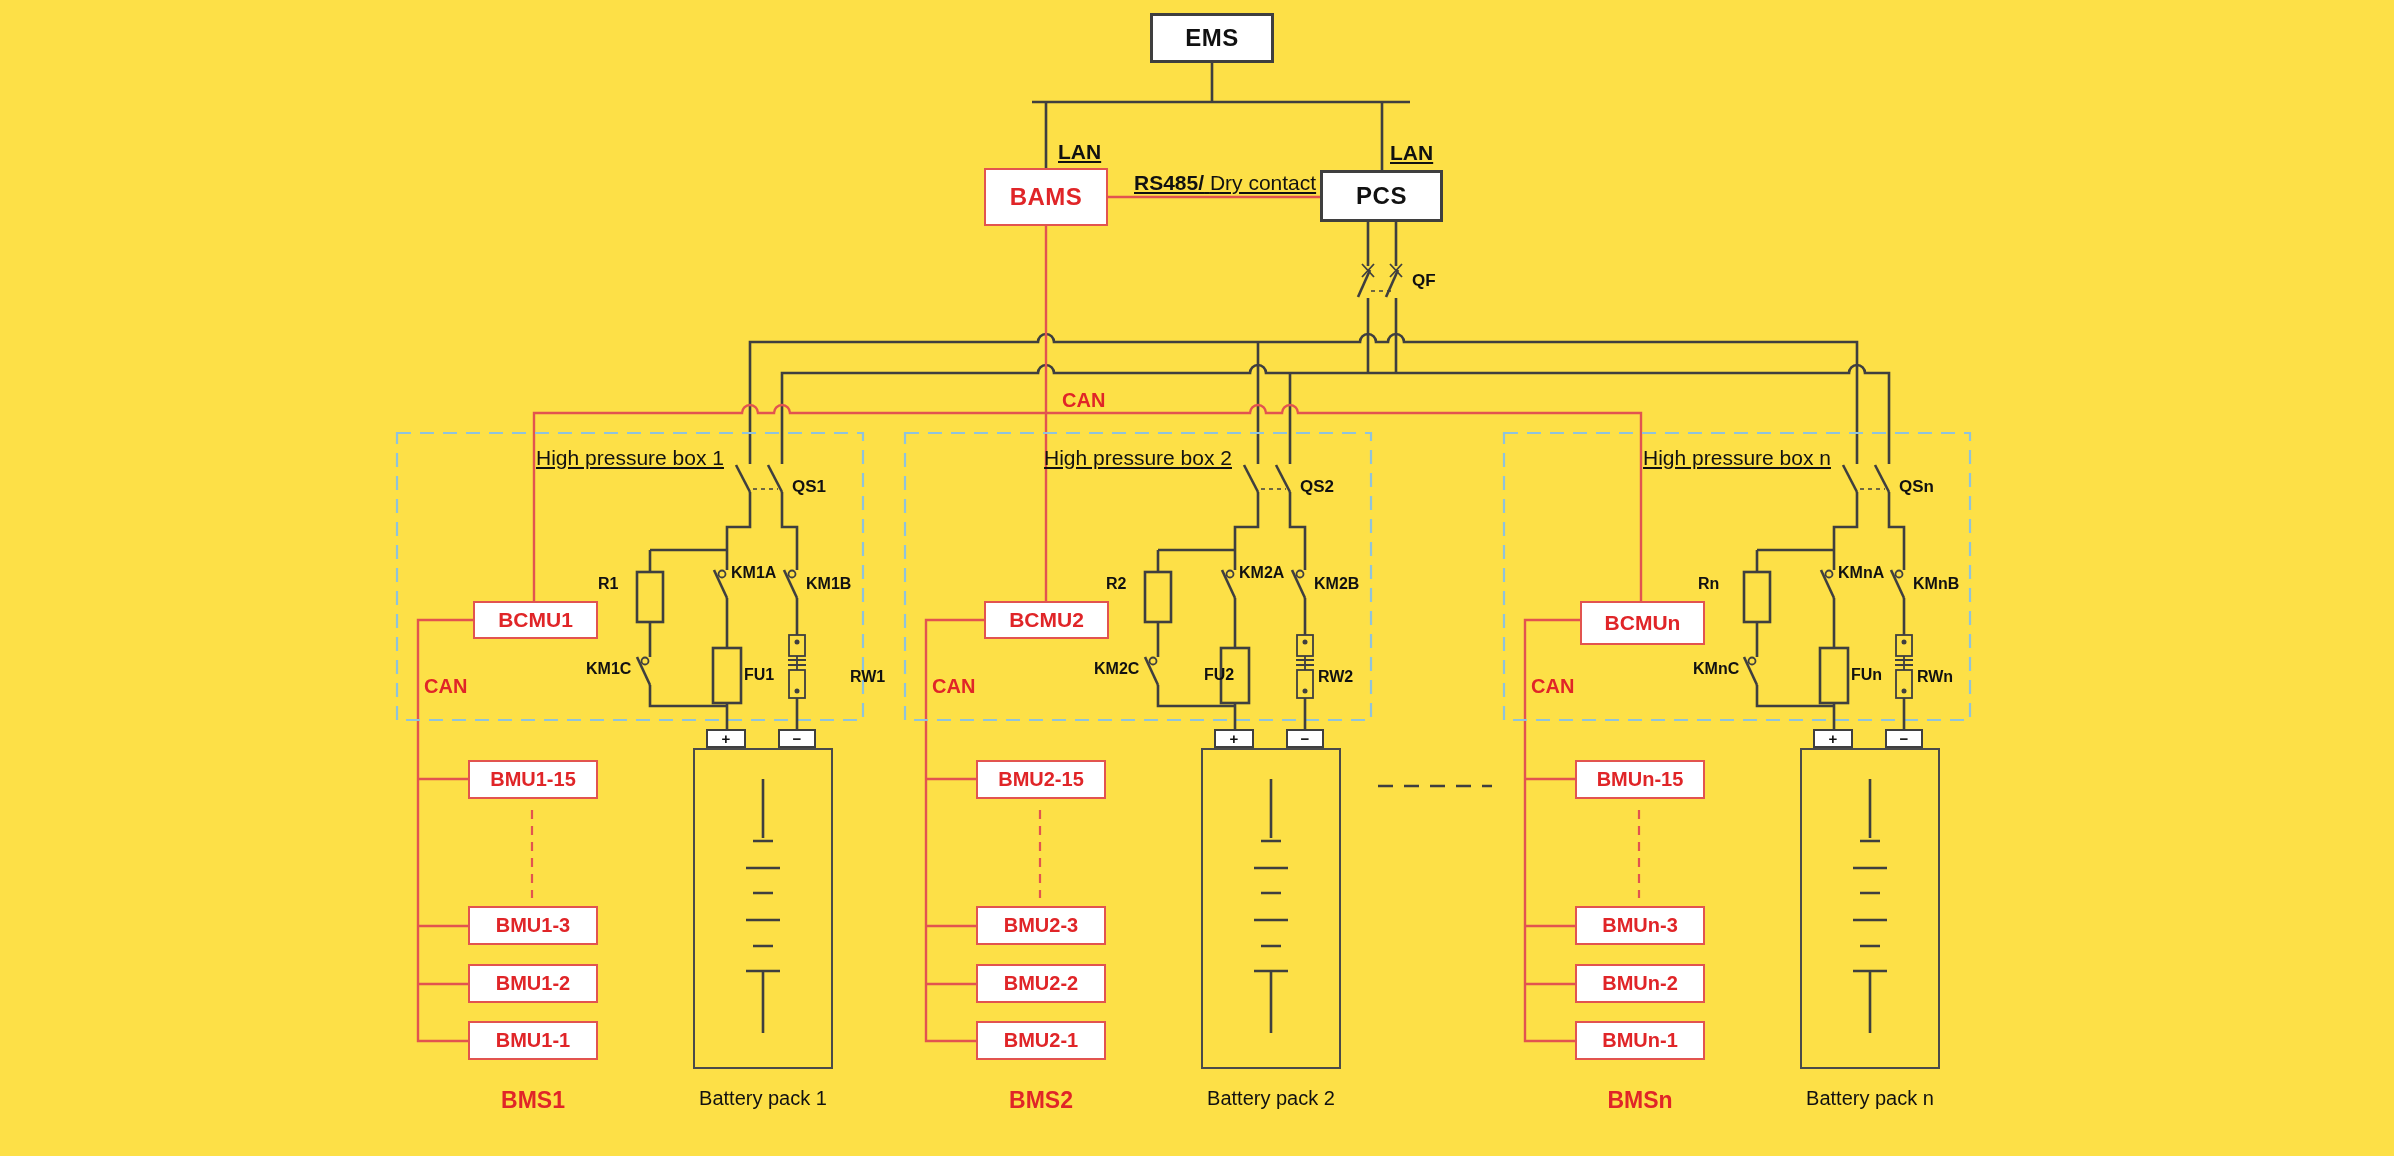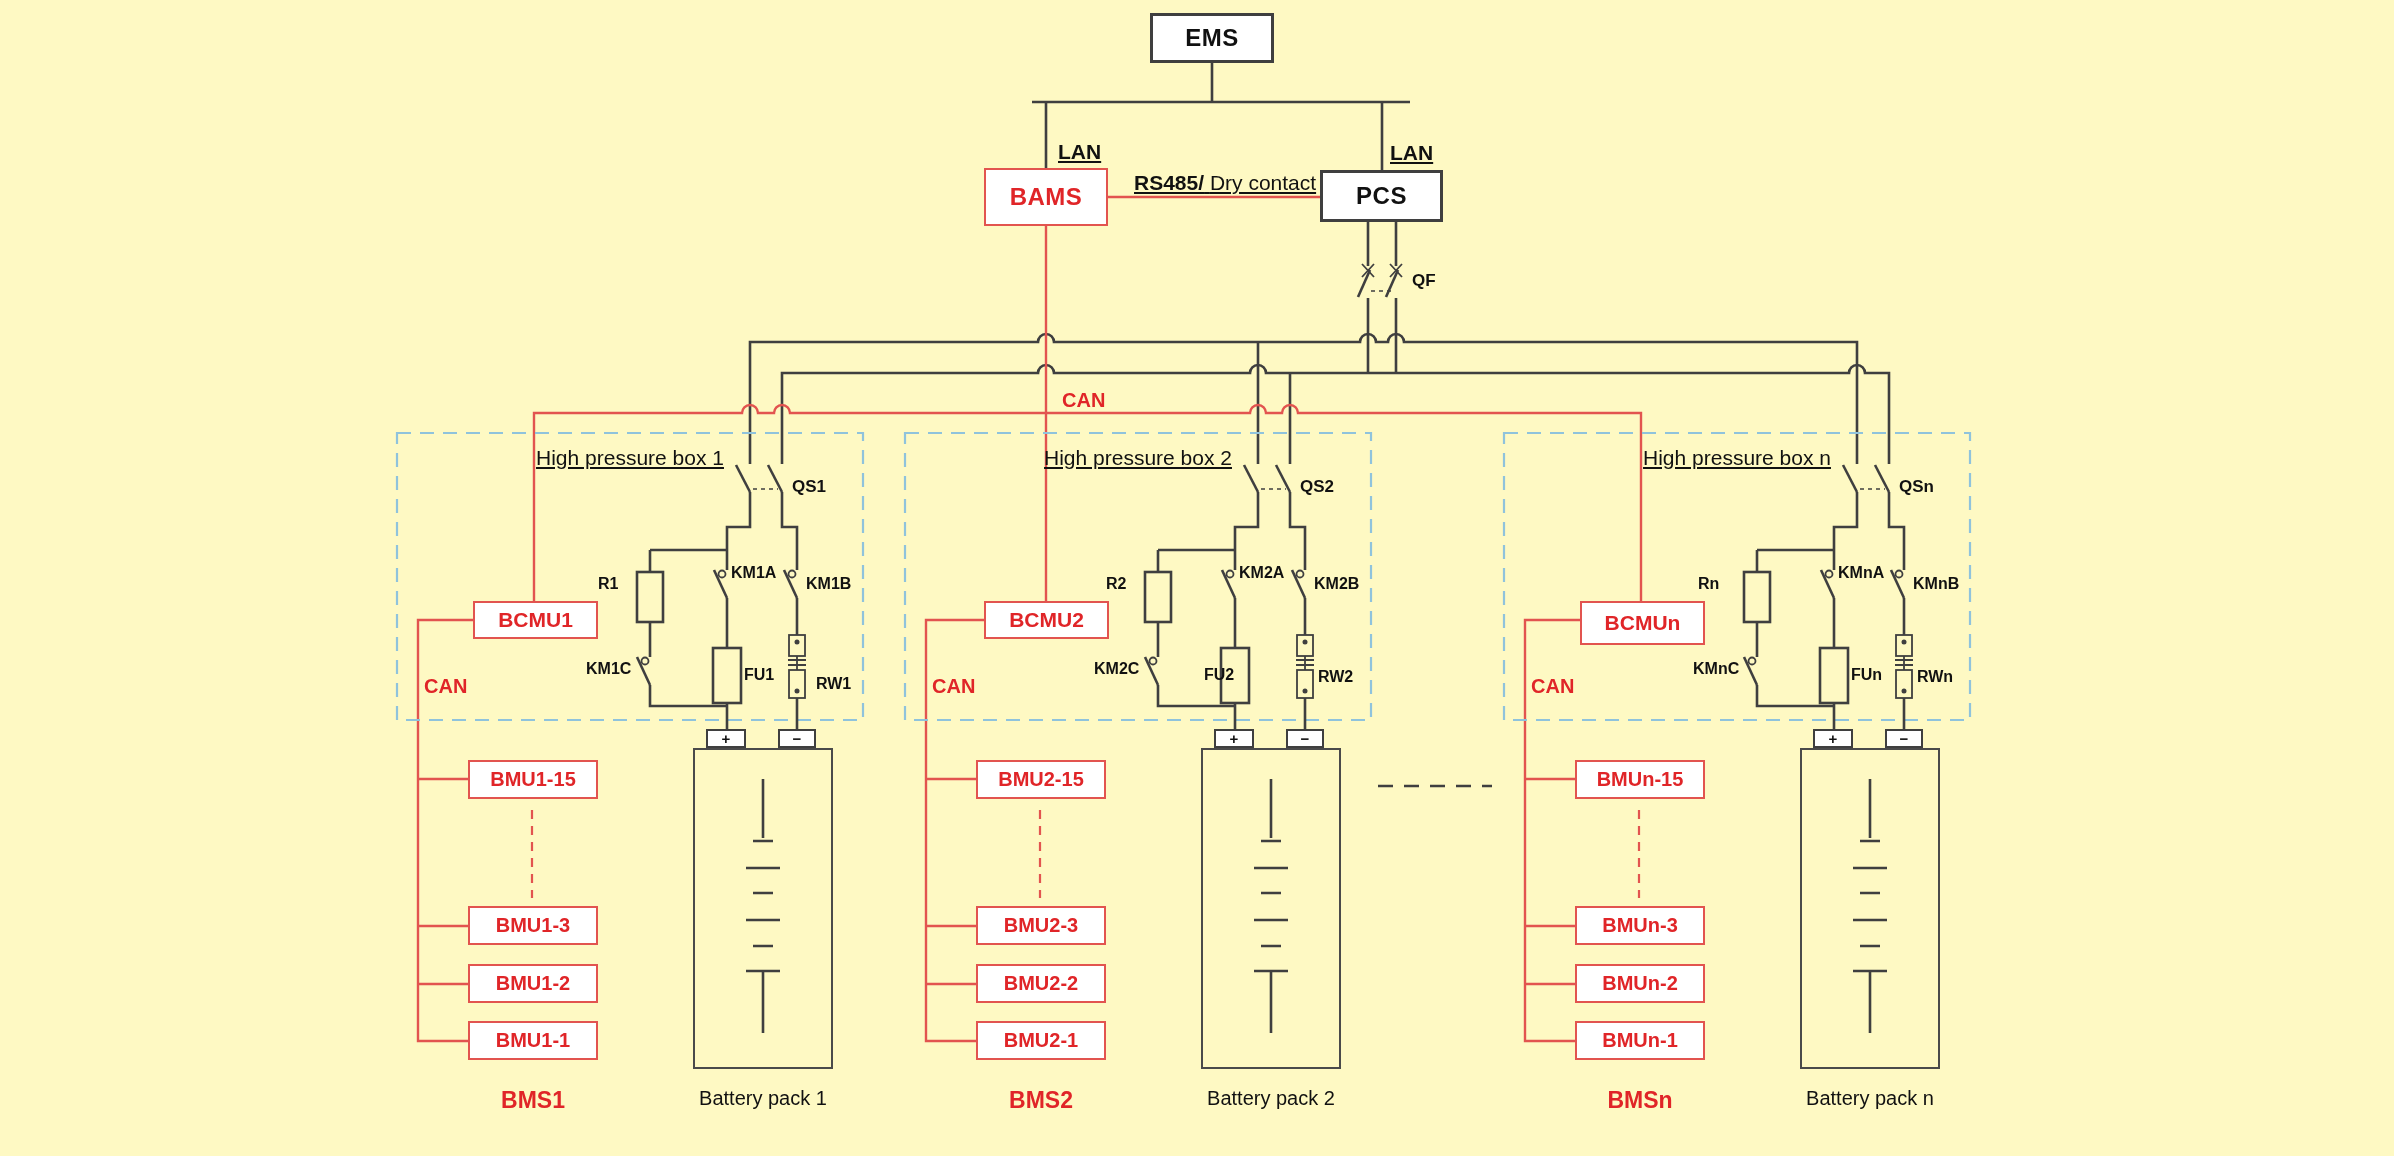--- a/index.html
+++ b/index.html
@@ -1,19 +1,19 @@
 <!DOCTYPE html>
 <html style="--accent-red: #e02528; --line-red: #e2544f; --blue: #8fc3dc; --wire: #3f3f3f;"><head>
 <meta charset="utf-8">
 <style>
   :root{
     --accent-red:#e02528; --line-red:#e2544f; --blue:#8fc3dc; --wire:#3f3f3f;
   }
   html,body{margin:0;padding:0;background:#fff;}
-  #stage{position:relative;width:2394px;height:1156px;background:#fef9c3;overflow:hidden;
+  #stage{position:relative;width:2394px;height:1156px;background:#fde047;overflow:hidden;
          font-family:"Liberation Sans", sans-serif;color:#111;}
   svg.wires{position:absolute;left:0;top:0;}
   .wire{stroke:var(--wire);stroke-width:2.6;fill:none;}
   .thin{stroke:var(--wire);stroke-width:1.8;fill:none;}
   .rwire{stroke:var(--line-red);stroke-width:2.4;fill:none;}
   .bluedash{stroke:var(--blue);stroke-width:2.2;fill:none;stroke-dasharray:14 9;}
   .rdash{stroke:var(--line-red);stroke-width:2.2;fill:none;stroke-dasharray:9 7;}
   .kdash{stroke:var(--wire);stroke-width:2.4;fill:none;stroke-dasharray:15 11;}
   .qsdash{stroke:var(--wire);stroke-width:1.6;fill:none;stroke-dasharray:4 4;}
   .dot{fill:var(--wire);}
@@ -222,21 +222,21 @@
       <span>BMU1-1</span>
     </div>
   <div class="lbl b sz23 red center" style="left:468px;top:1088px;width:130px;">BMS1</div>
 
   <div class="lbl b sz17" style="left:792px;top:478px;">QS1</div>
   <div class="lbl b sz16" style="left:731px;top:565px;">KM1A</div>
   <div class="lbl b sz16" style="left:806px;top:576px;">KM1B</div>
   <div class="lbl b sz16" style="left:598px;top:576px;">R1</div>
   <div class="lbl b sz16" style="left:586px;top:661px;">KM1C</div>
   <div class="lbl b sz16" style="left:744px;top:667px;">FU1</div>
-  <div class="lbl b sz16" style="left:816px;top:669px;margin-top:7px;">RW1</div>
+  <div class="lbl b sz16" style="left:850px;top:669px;">RW1</div>
 
   <div class="term" style="left:706px;top:729px;width:40px;height:19px;">
       <span>+</span>
     </div>
   <div class="term" style="left:778px;top:729px;width:38px;height:19px;">
       <span>−</span>
     </div>
   <div class="box battbox" style="left:693px;top:748px;width:140px;height:321px;"></div>
   <div class="lbl sz20 center" style="left:678px;top:1088px;width:170px;">Battery pack 1</div>
 

